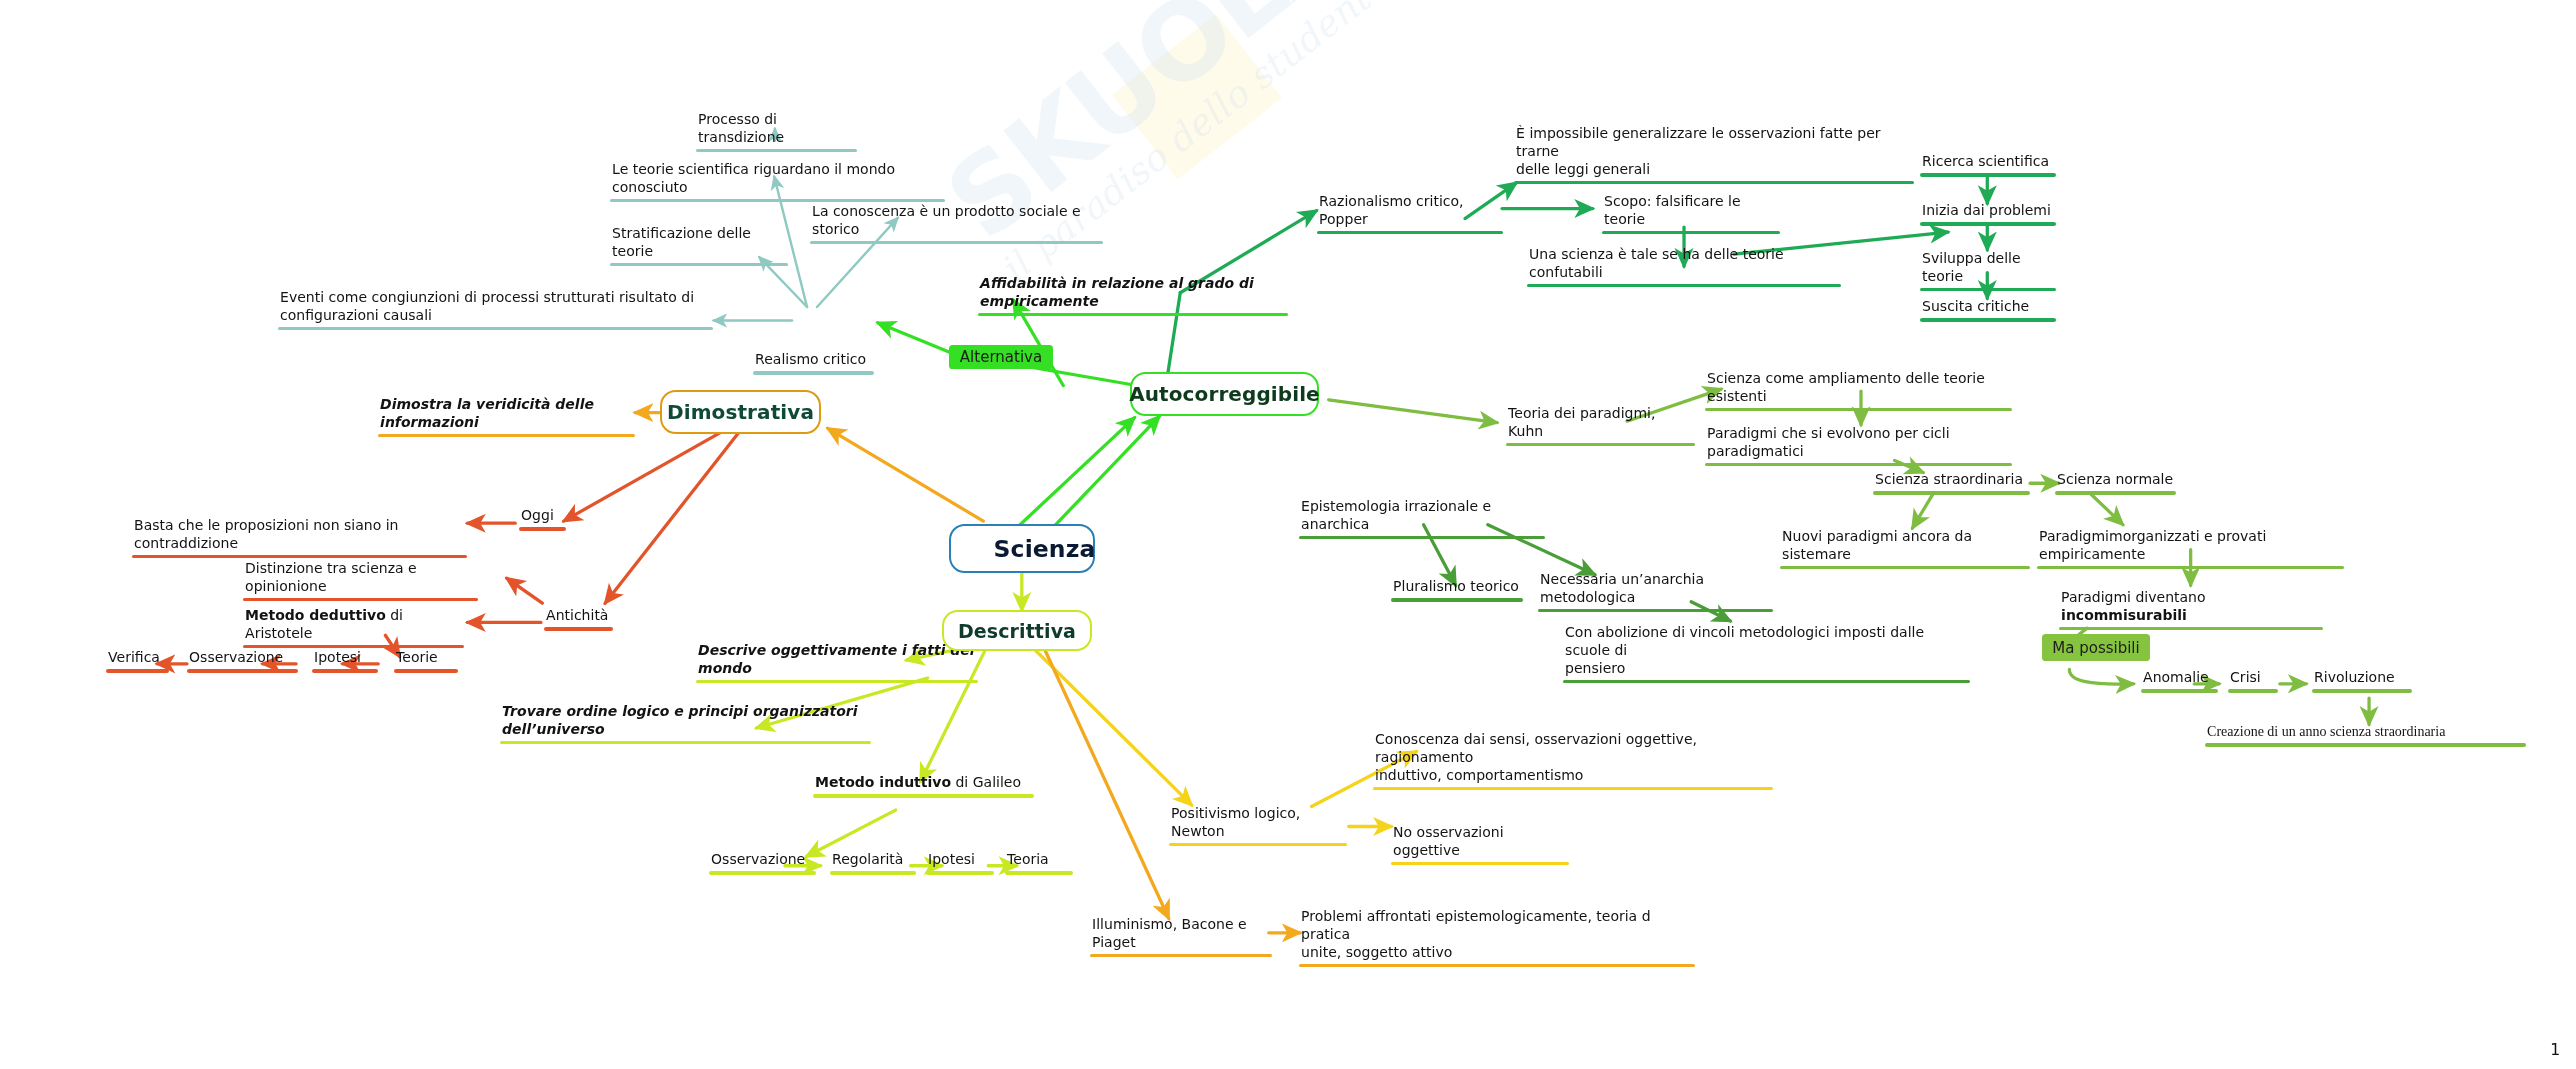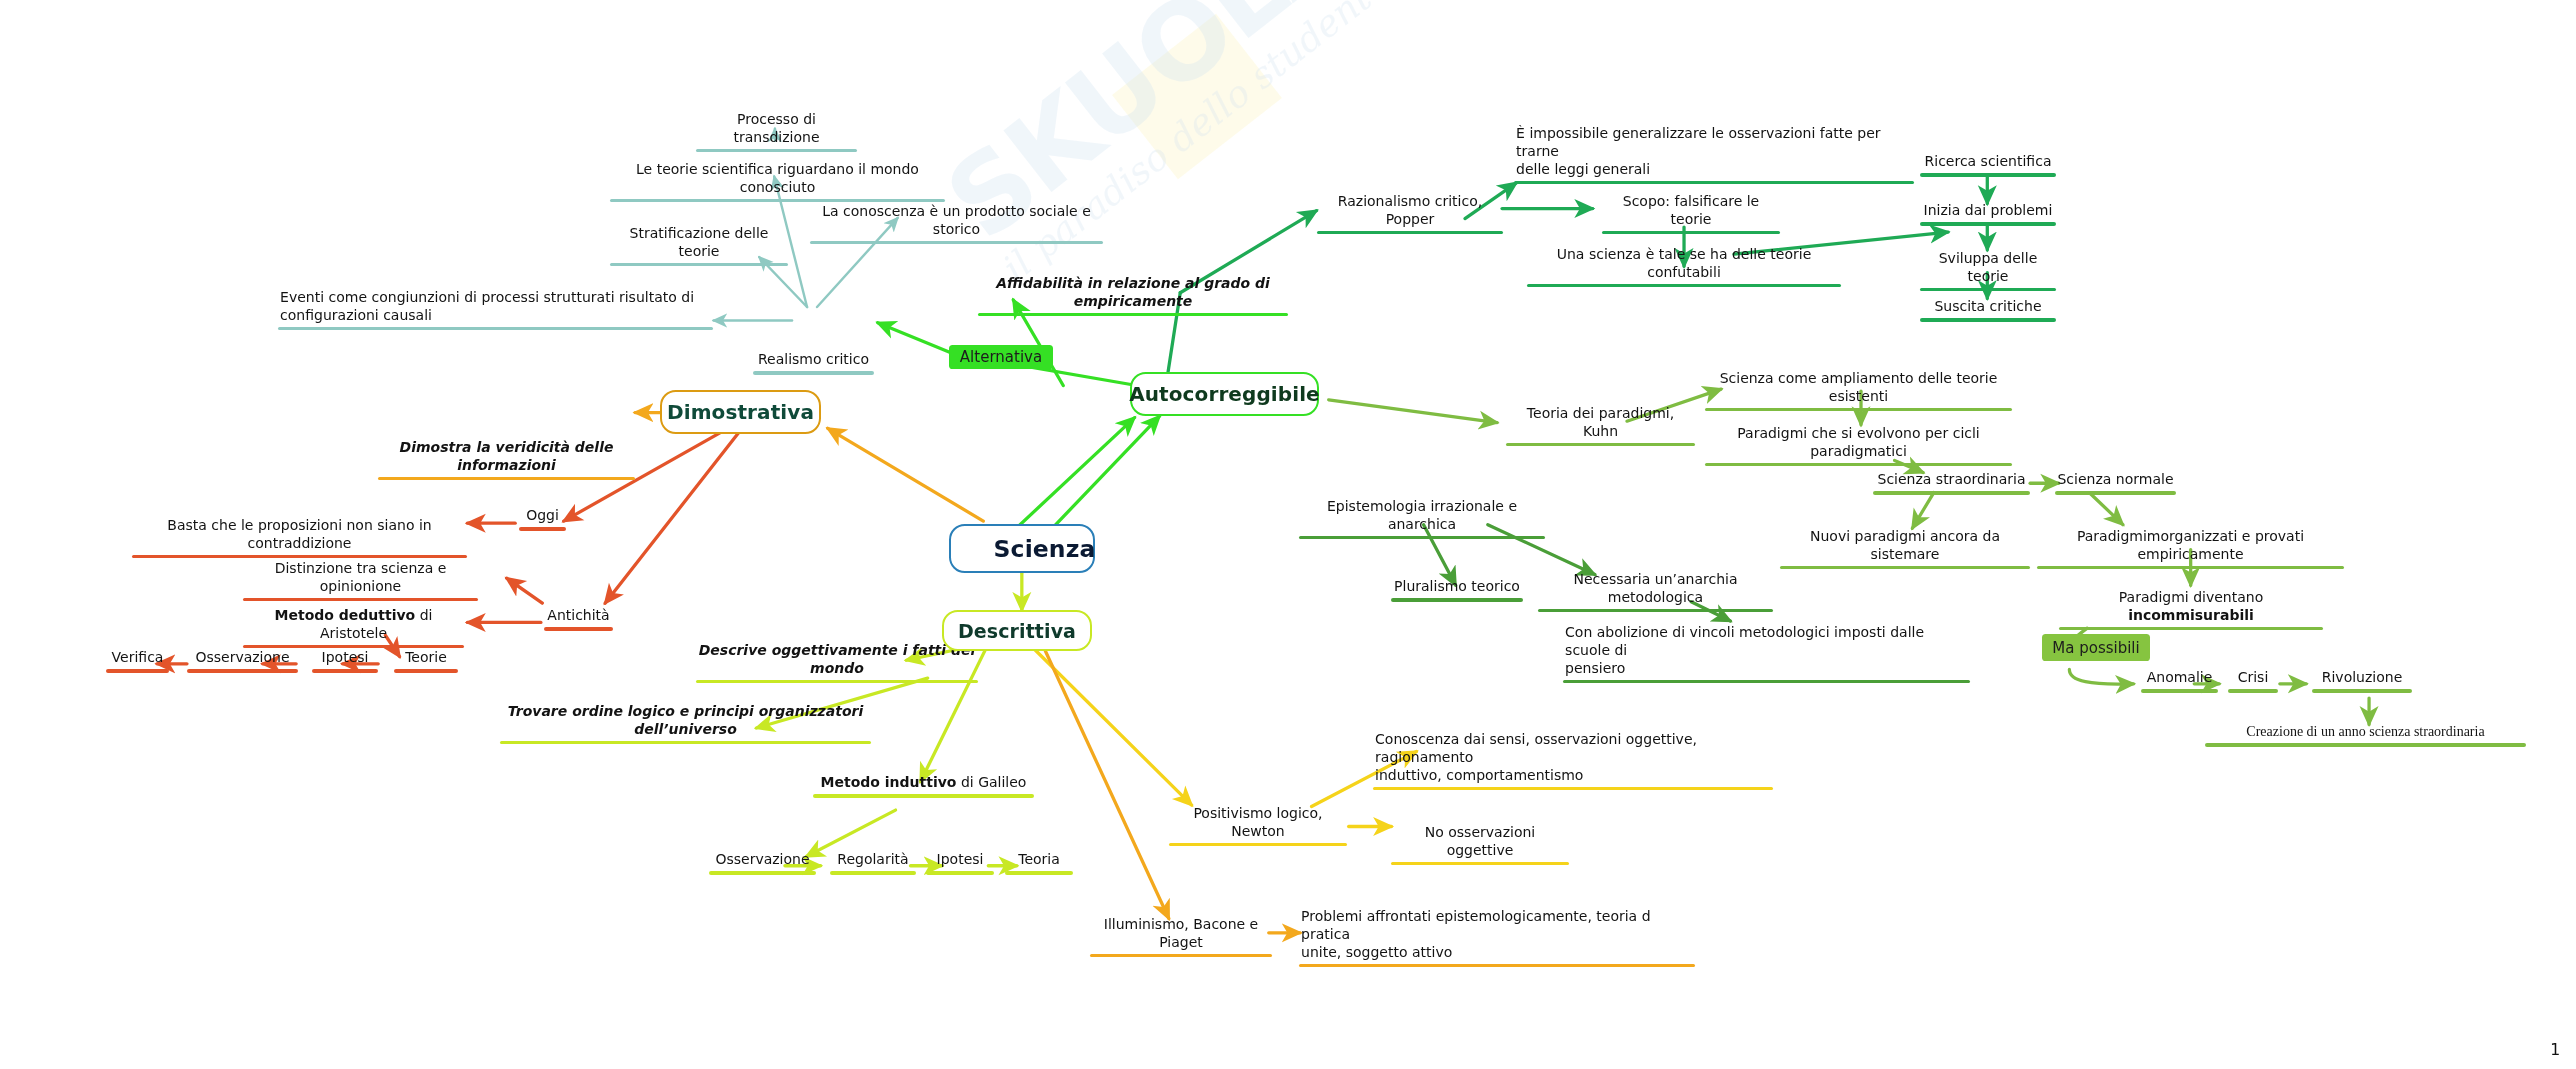--- a/index.html
+++ b/index.html
@@ -30,21 +30,21 @@
   }
 
   
   .node{position:absolute;box-sizing:border-box;}
   .node .lbl{
     display:block;color:#131313;font-size:14px;line-height:1.28;
     white-space:pre-line;padding:0 2.1px 0.7px 2.1px;
   }
   .node .bar{display:block;height:3.6px;border-radius:2.1px;margin-top:1.4px;}
   .node.ital .lbl{font-style:italic;font-weight:600;}
-  .node.ctr .lbl{text-align:center;}
+  .node.ctr .lbl{}
 
   
   .capsule{
     position:absolute;box-sizing:border-box;display:flex;align-items:center;
     justify-content:center;background:#ffffff;border-radius:15.7px;
     font-weight:bold;letter-spacing:0.1px;
   }
 
   
   .chip{
@@ -333,21 +333,21 @@
     <span class="lbl">Necessaria un’anarchia metodologica</span>
     <span class="bar" style="background:#4a9e38;"></span>
   </div>
 
   <div class="node" style="left:1563px;top:624px;width:407px;">
     <span class="lbl">Con abolizione di vincoli metodologici imposti dalle scuole di
 pensiero</span>
     <span class="bar" style="background:#4a9e38;"></span>
   </div>
 
-  <div class="node ctr ital" style="left:378px;top:396px;width:257px;margin-top:43px;">
+  <div class="node ctr ital" style="left:378px;top:396px;width:257px;">
     <span class="lbl">Dimostra la veridicità delle informazioni</span>
     <span class="bar" style="background:#f3a81d;"></span>
   </div>
 
   <div class="node ctr" style="left:519px;top:507px;width:47px;">
     <span class="lbl">Oggi</span>
     <span class="bar" style="background:#e3542a;"></span>
   </div>
 
   <div class="node ctr" style="left:132px;top:517px;width:335px;">

